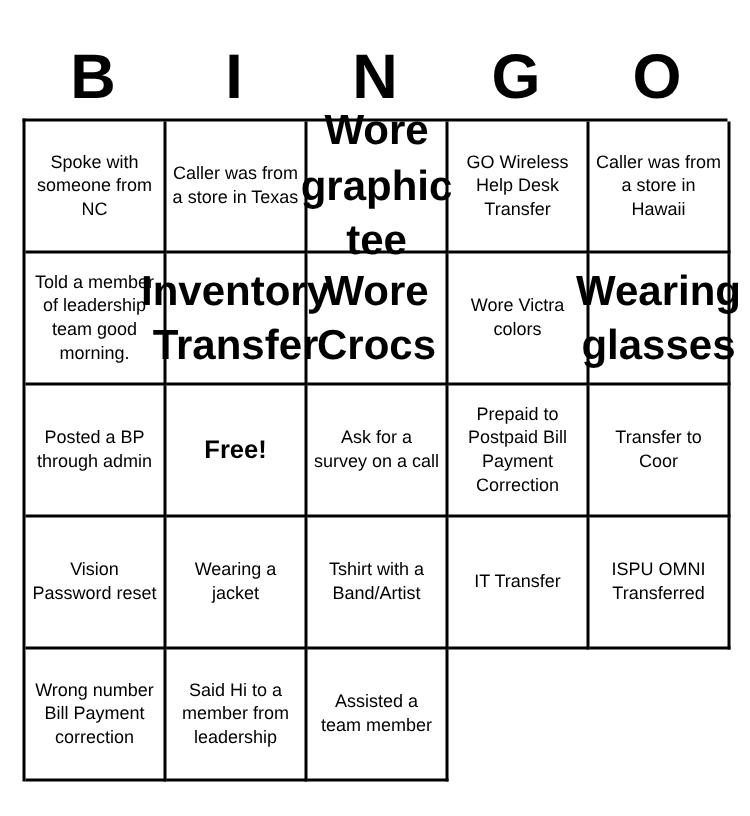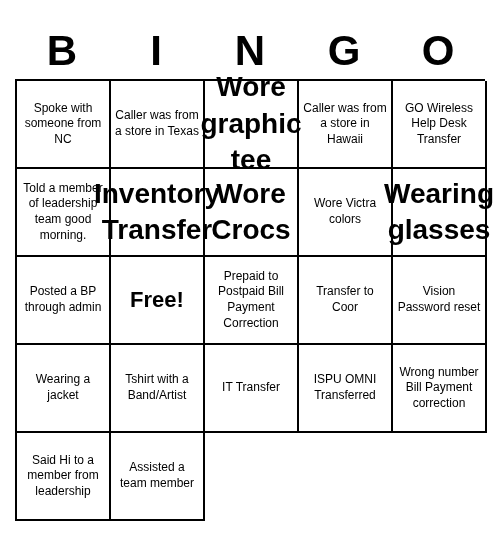--- a/index.html
+++ b/index.html
@@ -55,21 +55,21 @@
       align-items: center;
       justify-content: center;
       text-align: center;
       padding: 4px;
       font-size: 12px;
       line-height: 1.3;
       color: #000;
     }
 
     .bingo-cell.free {
-      font-size: 22px;
+      font-size: 17px;
       font-weight: bold;
     }
 
     .bingo-cell.large-text {
       font-size: 28px;
       font-weight: bold;
     }
   </style>
 </head>
 <body>
@@ -79,29 +79,30 @@
   <div class="bingo-letter">B</div>
       <div class="bingo-letter">I</div>
       <div class="bingo-letter">N</div>
       <div class="bingo-letter">G</div>
       <div class="bingo-letter">O</div>
     </div>
   <div class="bingo-grid">
   <div class="bingo-cell">Spoke with someone from NC</div>
       <div class="bingo-cell">Caller was from a store in Texas</div>
       <div class="bingo-cell large-text">Wore graphic tee</div>
+      <div class="bingo-cell">GO Wireless Help Desk Transfer</div>
       <div class="bingo-cell">Caller was from a store in Hawaii</div>
-      <div class="bingo-cell">GO Wireless Help Desk Transfer</div>
       <div class="bingo-cell">Told a member of leadership team good morning.</div>
       <div class="bingo-cell large-text">Inventory Transfer</div>
       <div class="bingo-cell large-text">Wore Crocs</div>
       <div class="bingo-cell">Wore Victra colors</div>
       <div class="bingo-cell large-text">Wearing glasses</div>
       <div class="bingo-cell">Posted a BP through admin</div>
       <div class="bingo-cell free">Free!</div>
+      <div class="bingo-cell">Ask for a survey on a call</div>
       <div class="bingo-cell">Prepaid to Postpaid Bill Payment Correction</div>
       <div class="bingo-cell">Transfer to Coor</div>
       <div class="bingo-cell">Vision Password reset</div>
       <div class="bingo-cell">Wearing a jacket</div>
       <div class="bingo-cell">Tshirt with a Band/Artist</div>
       <div class="bingo-cell">IT Transfer</div>
       <div class="bingo-cell">ISPU OMNI Transferred</div>
       <div class="bingo-cell">Wrong number Bill Payment correction</div>
       <div class="bingo-cell">Said Hi to a member from leadership</div>
       <div class="bingo-cell">Assisted a team member</div>

